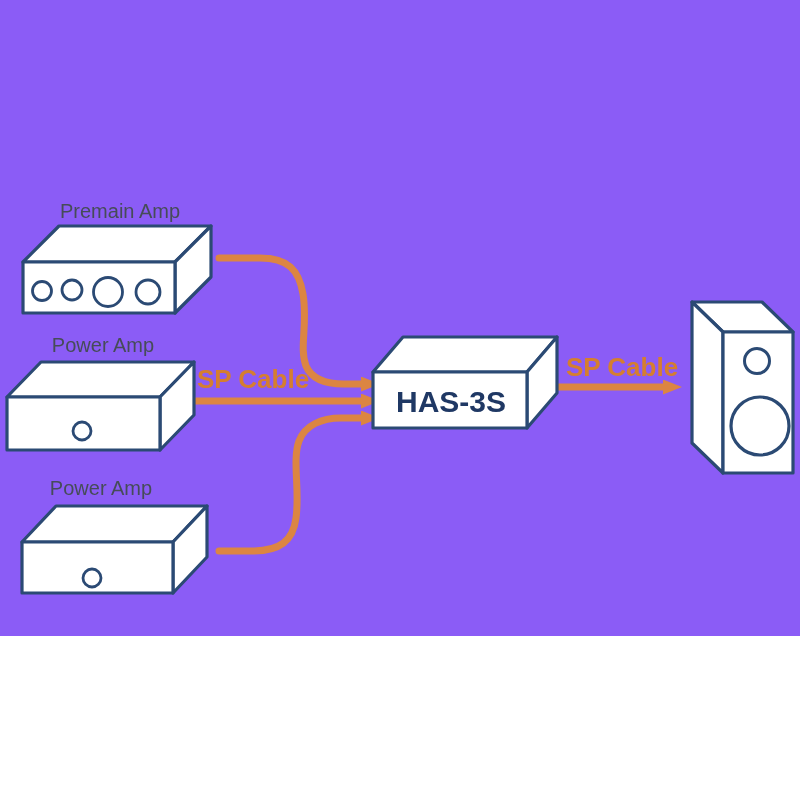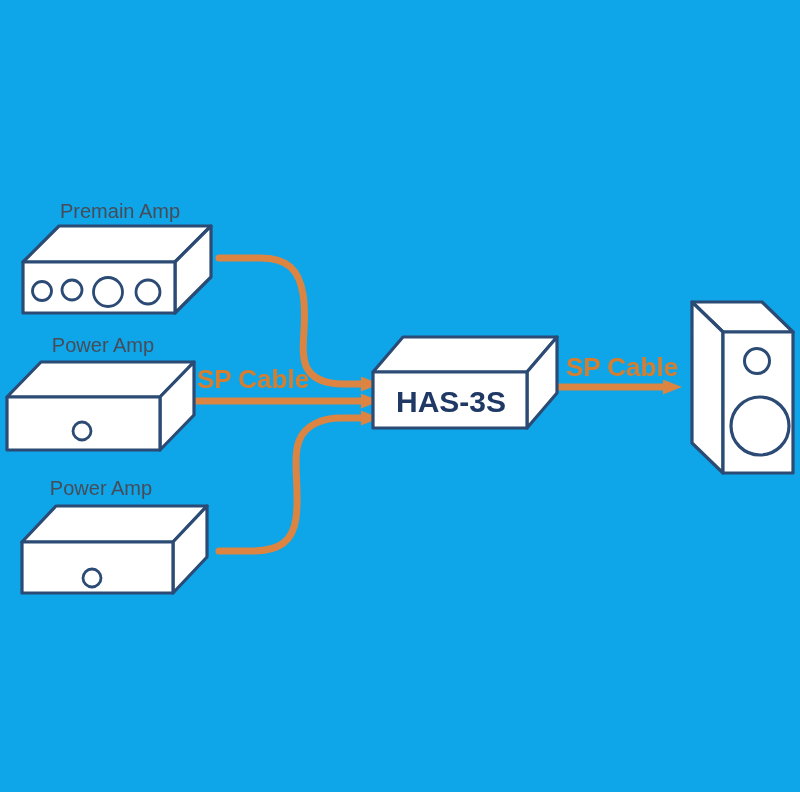--- a/index.html
+++ b/index.html
@@ -1,16 +1,16 @@
 <!DOCTYPE html>
 <html><head>
 <meta charset="utf-8">
 <style>
   html,body{margin:0;padding:0;background:#ffffff;}
-  .stage{position:relative;width:800px;height:792px;background:#0ea5e9;overflow:hidden;
+  .stage{position:relative;width:800px;height:636px;background:#8b5cf6;overflow:hidden;
          font-family:"Liberation Sans",sans-serif;}
   svg{display:block;}
   .box-face{fill:#ffffff;stroke:#2b4a74;stroke-width:3.2;stroke-linejoin:round;}
   .knob{fill:#ffffff;stroke:#2b4a74;stroke-width:2.8;}
   .spk-face{fill:#ffffff;stroke:#2b4a74;stroke-width:3.2;stroke-linejoin:round;}
   .node-label{fill:#464c58;font-size:20px;font-family:"Liberation Sans",sans-serif;}
   .device-label{fill:#1f3864;font-size:30px;font-weight:bold;font-family:"Liberation Sans",sans-serif;}
   .cable{fill:none;stroke:#dc8542;stroke-width:7;stroke-linecap:round;}
   .cable-label{fill:#d57e2f;font-size:26px;font-weight:bold;font-family:"Liberation Sans",sans-serif;}
   .mid{text-anchor:middle;}

